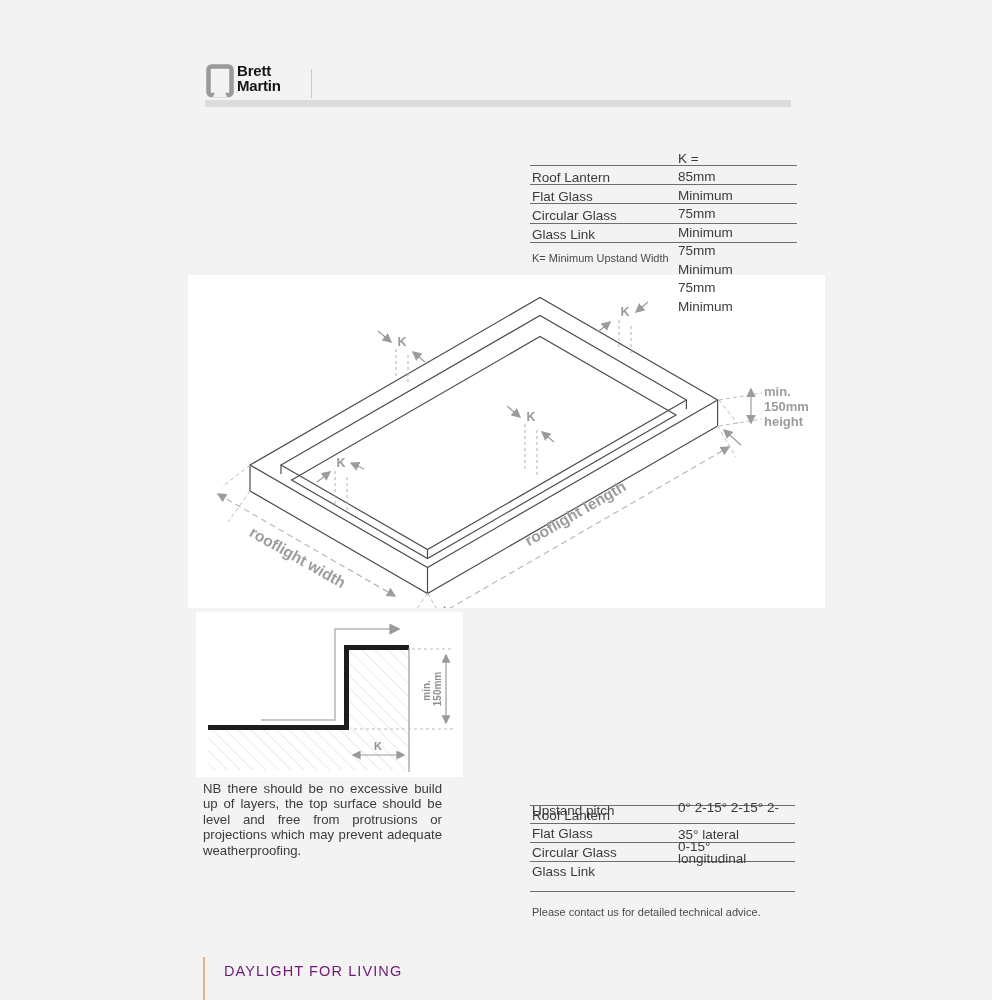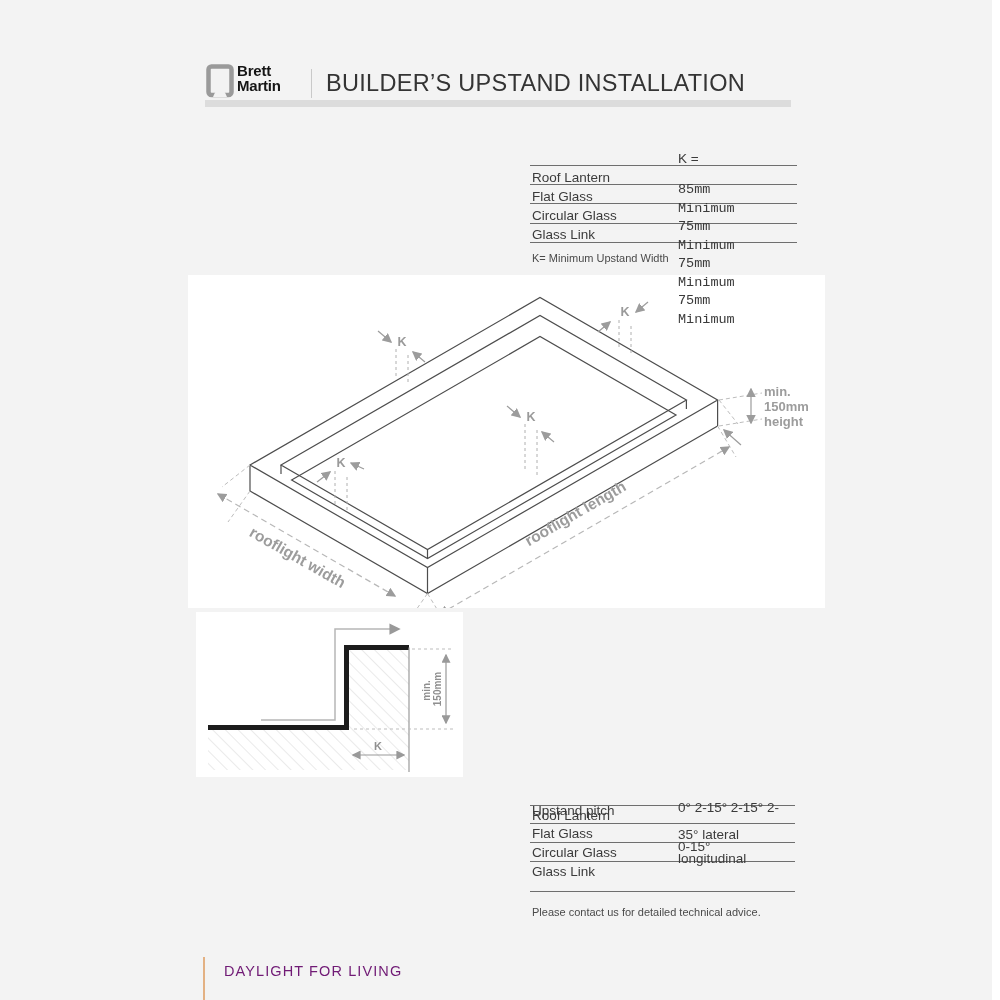--- a/index.html
+++ b/index.html
@@ -41,35 +41,34 @@
 
   <svg class="abs" style="left:206px;top:64px;" width="28" height="34" viewBox="0 0 28 34">
     <rect x="2.5" y="2.5" width="23" height="28.5" rx="3" fill="none" stroke="#9a9a9a" stroke-width="4.5"></rect>
     <path d="M7,33 Q14,15 21,33 Z" fill="#f3f3f3"></path>
   </svg>
   <div class="abs logo-text">
     <div>Brett</div>
     <div>Martin</div>
   </div>
   <div class="abs logo-divider"></div>
-  <div class="abs page-title">BUILDER’S UPSTAND INSTALLATION</div>
   <div class="abs header-bar"></div>
 
 
   <div class="abs t-val" style="left:678px;top:151px;">K =</div>
   <div class="abs rule" style="left:530px;top:165px;width:267px;"></div>
   <div class="abs t-label" style="left:532px;top:170px;">Roof Lantern</div>
   <div class="abs rule" style="left:530px;top:184px;width:267px;"></div>
   <div class="abs t-label" style="left:532px;top:189px;">Flat Glass</div>
   <div class="abs rule" style="left:530px;top:203px;width:267px;"></div>
   <div class="abs t-label" style="left:532px;top:208px;">Circular Glass</div>
   <div class="abs rule" style="left:530px;top:223px;width:267px;"></div>
   <div class="abs t-label" style="left:532px;top:227px;">Glass Link</div>
   <div class="abs rule" style="left:530px;top:242px;width:267px;"></div>
-  <div class="abs vstack" style="top:182px;font-family:Liberation Mono, monospace;">
+  <div class="abs vstack" style="top:169px;">
     <div>85mm</div>
     <div>Minimum</div>
     <div>75mm</div>
     <div>Minimum</div>
     <div>75mm</div>
     <div>Minimum</div>
     <div>75mm</div>
     <div>Minimum</div>
   </div>
   <div class="abs small-note" style="left:532px;top:252px;">K= Minimum Upstand Width</div>
@@ -173,20 +172,21 @@
       <line x1="250" y1="43" x2="250" y2="111" stroke="#999999" stroke-width="1.2" marker-start="url(#ah2)" marker-end="url(#ah2)"></line>
       <text transform="translate(234,77) rotate(-90)" text-anchor="middle" font-size="10" font-weight="bold" fill="#8f8f8f">
         <tspan x="0" dy="0">min.</tspan>
         <tspan x="0" dy="11">150mm</tspan>
       </text>
       <line x1="157" y1="143" x2="208" y2="143" stroke="#999999" stroke-width="1.2" marker-start="url(#ah2)" marker-end="url(#ah2)"></line>
       <text x="182" y="138" text-anchor="middle" font-size="11" font-weight="bold" fill="#8f8f8f">K</text>
     </svg>
   </div>
 
+  <div class="abs nb">NB there should be no excessive build up of layers, the top surface should be level and free from protrusions or projections which may prevent adequate weatherproofing.</div>
 
   <div class="abs t-label" style="left:532px;top:803px;">Upstand pitch</div>
   <div class="abs rule" style="left:530px;top:805px;width:265px;"></div>
   <div class="abs t-label" style="left:532px;top:808px;">Roof Lantern</div>
   <div class="abs t-val" style="left:678px;top:800px;">0° 2-15° 2-15° 2-</div>
   <div class="abs rule" style="left:530px;top:823px;width:265px;"></div>
   <div class="abs t-label" style="left:532px;top:826px;">Flat Glass</div>
   <div class="abs t-val" style="left:678px;top:827px;">35° lateral</div>
   <div class="abs rule" style="left:530px;top:842px;width:265px;"></div>
   <div class="abs t-label" style="left:532px;top:845px;z-index:5;">Circular Glass</div>

